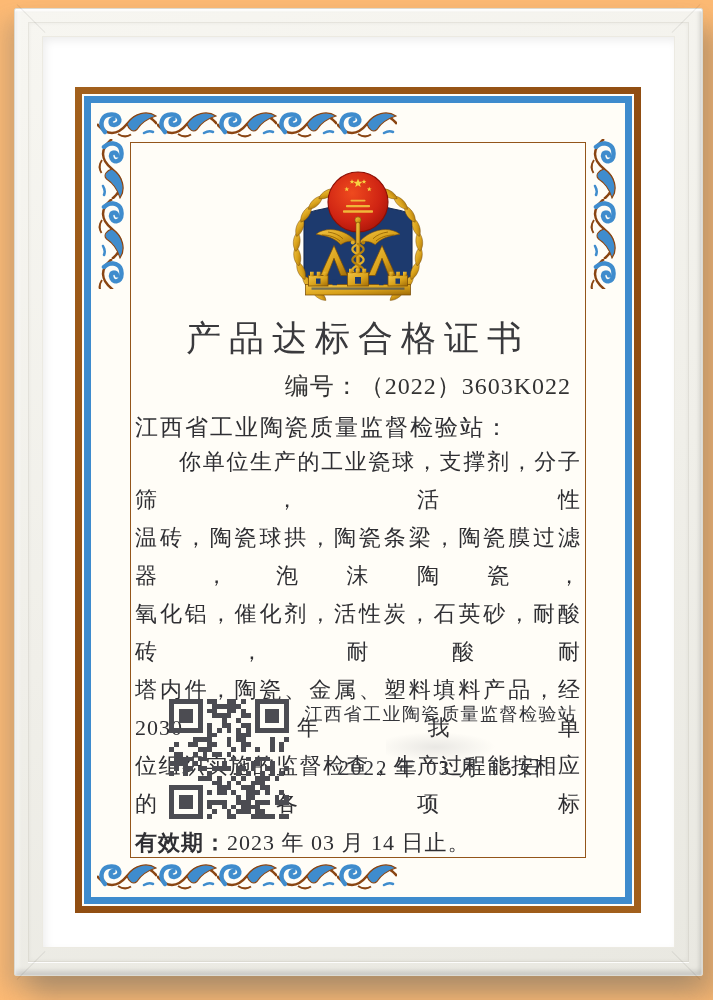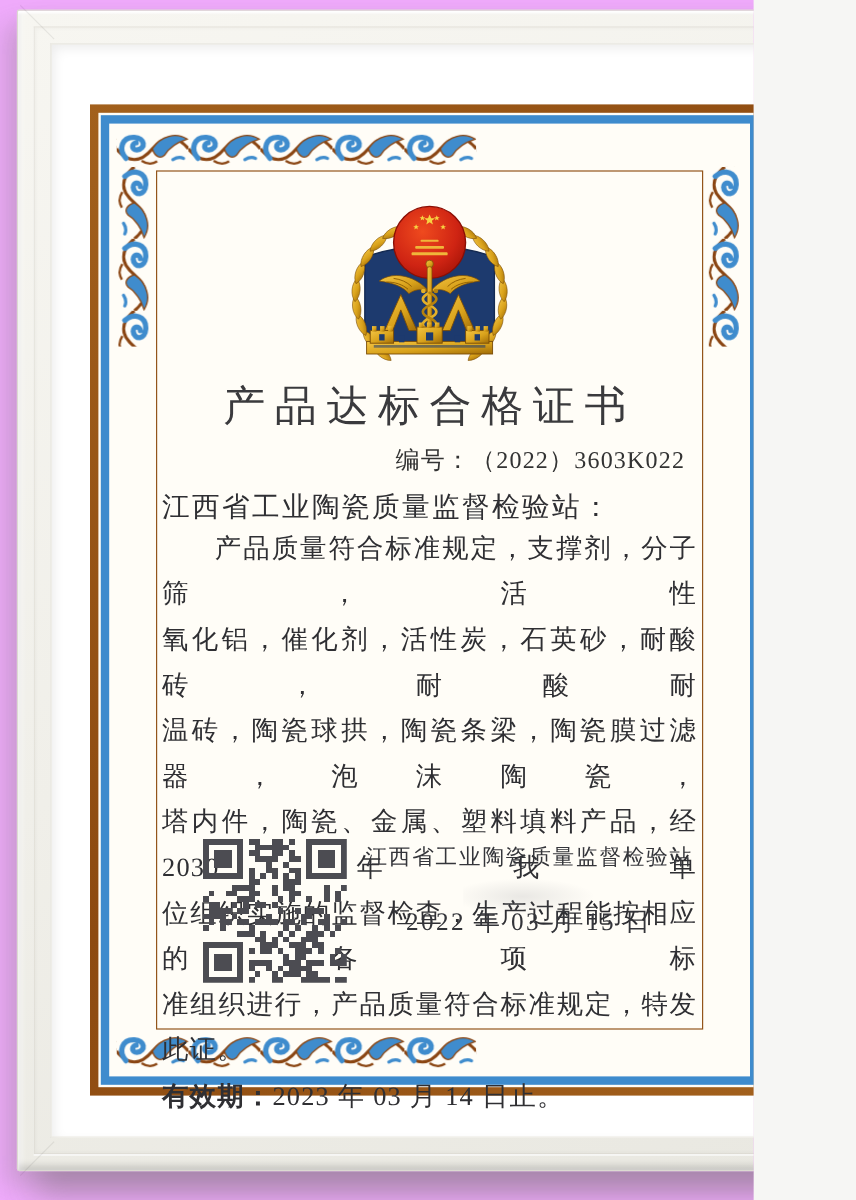--- a/index.html
+++ b/index.html
@@ -1,17 +1,17 @@
 <!DOCTYPE html>
 <html><head>
 <meta charset="utf-8">
 <style>
   html,body{margin:0;padding:0;background:#f6f6f4;}
-  .scene{position:relative;width:628px;height:1000px;overflow:hidden;
-         font-family:"Liberation Serif","DejaVu Serif",serif;background:#f0abfc;}
+  .scene{position:relative;width:713px;height:1000px;overflow:hidden;
+         font-family:"Liberation Serif","DejaVu Serif",serif;background:#fdba74;}
   
   .frame{position:absolute;left:14px;top:8px;width:687px;height:966px;
          background:linear-gradient(160deg,#f7f6f1 0%,#f0efe9 55%,#e9e8e1 100%);
          border:1px solid #dcdad1;border-radius:2px;
          box-shadow:16px 20px 26px rgba(95,95,90,.35),
                     -10px 12px 22px rgba(120,120,115,.28),
                     inset 0 2px 2px #ffffff,
                     inset 0 -4px 5px rgba(0,0,0,.14),
                     inset 3px 0 4px rgba(255,255,255,.85),
                     inset -3px 0 4px rgba(0,0,0,.08);}
@@ -34,21 +34,21 @@
   .strip.top{left:6px;right:6px;top:6px;height:30px;}
   .strip.bottom{left:6px;right:6px;bottom:6px;height:30px;}
   .strip.left{left:6px;top:36px;bottom:36px;width:30px;}
   .strip.right{right:6px;top:36px;bottom:36px;width:30px;}
   .inner-line{position:absolute;inset:55px;border:1px solid #93551b;}
   .content{position:absolute;inset:60px;color:#2f2f33;}
   
   .emblem{display:block;width:152px;height:150px;margin:16px auto 0;}
   .cert-title{margin-top:2px;text-align:center;font-size:35px;font-weight:500;
               letter-spacing:8px;color:#3a3a3d;white-space:nowrap;}
-  .serial{margin-top:8px;text-align:right;padding-right:10px;font-size:20px;
+  .serial{margin-top:8px;text-align:right;padding-right:10px;font-size:24px;
           letter-spacing:1px;color:#333;}
   .addressee{margin-top:10px;font-size:23px;letter-spacing:2px;}
   .bodyline{font-size:22px;line-height:38px;letter-spacing:1px;
             text-align:justify;text-align-last:justify;}
   .bodyline.first{text-indent:2em;}
   .bodyline.last{text-align-last:left;}
   .validity{font-size:22px;line-height:40px;letter-spacing:1px;}
   .validity .lbl{font-weight:700;}
   .footer{position:absolute;left:0;right:0;top:552px;display:flex;}
   .qr-wrap{margin-left:34px;width:120px;height:120px;}
@@ -200,26 +200,25 @@
               </g>
             </g>
           </svg>
 
           <div class="cert-title">产品达标合格证书</div>
 
           <div class="serial"><span>编号：</span><span>（2022）3603K022</span></div>
 
           <div class="addressee">江西省工业陶瓷质量监督检验站：</div>
 
-          <div class="bodyline first">产品质量符合标准规定，支撑剂，分子筛，活性</div>
+          <div class="bodyline first">你单位生产的工业瓷球，支撑剂，分子筛，活性</div>
+          <div class="bodyline">温砖，陶瓷球拱，陶瓷条梁，陶瓷膜过滤器，泡沫陶瓷，</div>
           <div class="bodyline">氧化铝，催化剂，活性炭，石英砂，耐酸砖，耐酸耐</div>
-          <div class="bodyline">温砖，陶瓷球拱，陶瓷条梁，陶瓷膜过滤器，泡沫陶瓷，</div>
           <div class="bodyline">塔内件，陶瓷、金属、塑料填料产品，经 2030 年我单</div>
           <div class="bodyline">位组织实施的监督检查，生产过程能按相应的各项标</div>
-          <div class="bodyline last">准组织进行，产品质量符合标准规定，特发此证。</div>
 
           <div class="validity"><span class="lbl">有效期：</span><span>2023 年 03 月 14 日止。</span></div>
 
           <div class="footer">
             <div class="qr-wrap">
               <svg id="qr" viewBox="0 0 25 25" aria-hidden="true">
                   <rect x="0" y="0" width="1" height="1" fill="#4c4c52"></rect>
                   <rect x="1" y="0" width="1" height="1" fill="#4c4c52"></rect>
                   <rect x="2" y="0" width="1" height="1" fill="#4c4c52"></rect>
                   <rect x="3" y="0" width="1" height="1" fill="#4c4c52"></rect>

